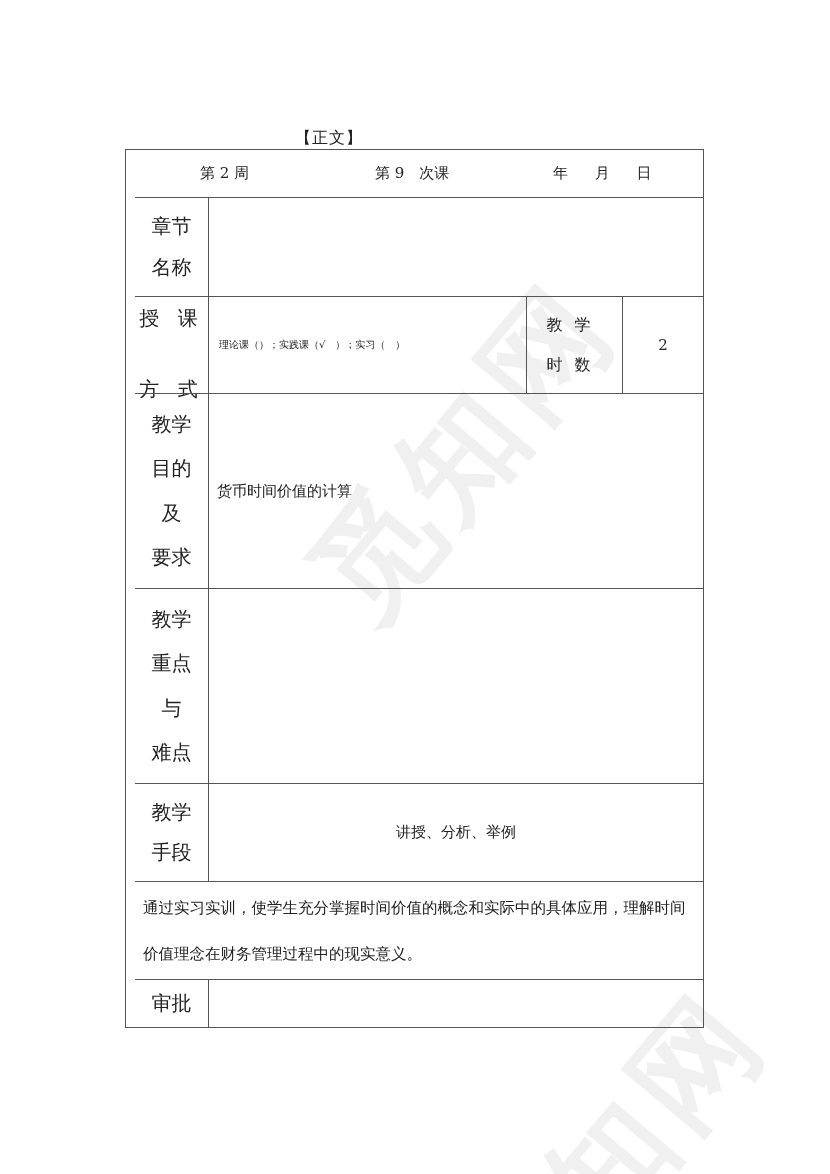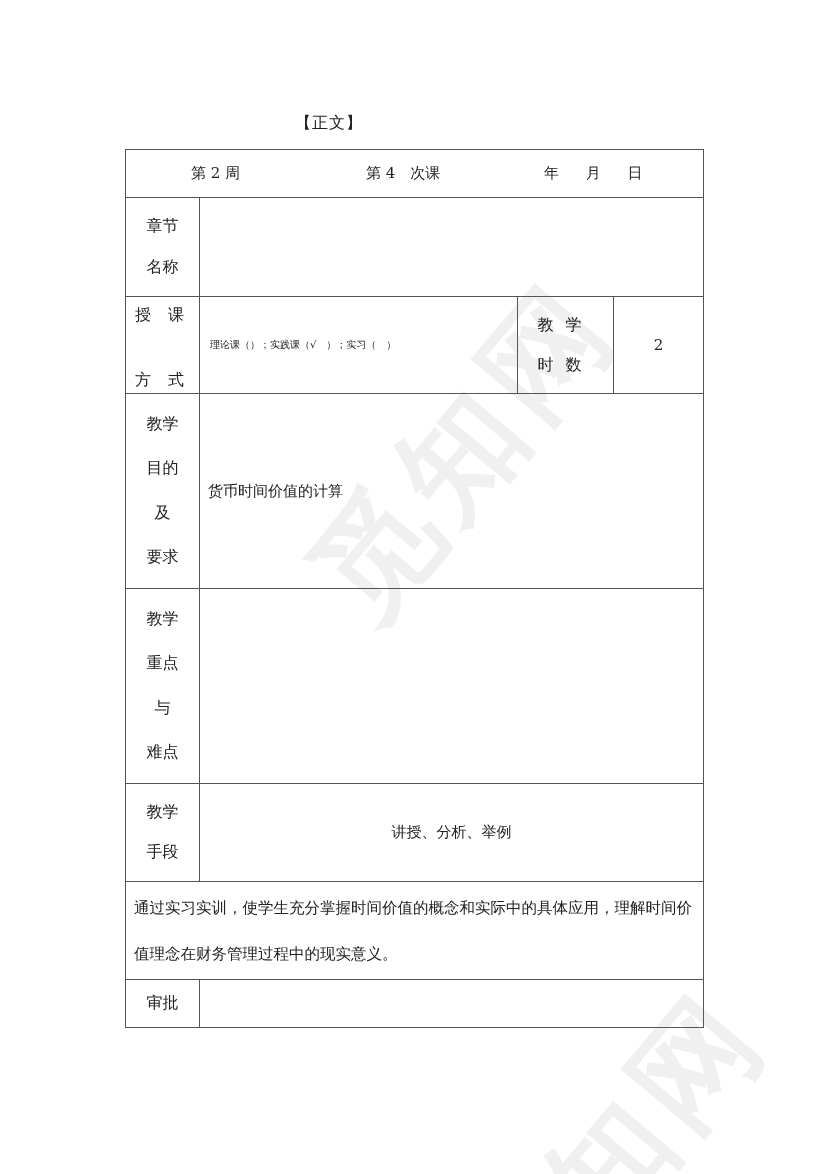--- a/index.html
+++ b/index.html
@@ -1,25 +1,25 @@
 <!DOCTYPE html>
 <html><head>
 <meta charset="utf-8">
 <style>
   html, body { margin:0; padding:0; background:#ffffff; }
   body { width:830px; height:1174px; position:relative; overflow:hidden;
          font-family:"DejaVu Serif", "Liberation Serif", serif; color:#222; }
-  .page-heading { position:absolute; top:113px; left:0; width:658px; text-align:center;
+  .page-heading { position:absolute; top:128px; left:0; width:658px; text-align:center;
                   font-size:16px; letter-spacing:1px; }
-  .sheet { position:absolute; left:125px; top:149px; width:579px; border:1.5px solid #555; box-sizing:border-box; }
+  .sheet { position:absolute; left:125px; top:149px; width:579px; border:1.5px solid #555; box-sizing:border-box;padding-left:9px; }
   .row { position:relative; border-top:1.5px solid #555; box-sizing:border-box; display:flex; }
   .row:first-child { border-top:none; }
   .label { width:74px; flex:0 0 74px; border-right:1.5px solid #555; box-sizing:border-box;
            display:flex; flex-direction:column; justify-content:space-around; align-items:center;
-           font-size:16px; padding:8px 0; }
+           font-size:20px; padding:8px 0; }
   .label span { display:block; text-align:center; }
   .content { flex:1; display:flex; align-items:center; font-size:15px; padding:0 8px; box-sizing:border-box; }
   .header-row { height:47px; display:flex; align-items:center; font-size:15px; }
   .hdr-week { position:absolute; left:65px; top:14px; }
   .hdr-session { position:absolute; left:240px; top:14px; }
   .hdr-date { position:absolute; left:418px; top:14px; word-spacing:22px; }
   .title-text { width:100%; text-align:center; font-weight:bold; font-size:15px; }
   .mode-cell { flex:0 0 318px; border-right:1.5px solid #555; box-sizing:border-box; padding-left:10px;
                display:flex; align-items:center; font-size:10px; }
   .hours-label { flex:0 0 96px; border-right:1.5px solid #555; box-sizing:border-box;
@@ -35,21 +35,21 @@
 
 <div class="watermark" style="left:270px; top:370px;">觅知网</div>
 <div class="watermark" style="left:420px; top:1080px;">觅知网</div>
 
 <div class="page-heading">【正文】</div>
 
 <div class="sheet">
 
   <div class="row header-row">
     <span class="hdr-week">第 2 周</span>
-    <span class="hdr-session">第 4　次课</span>
+    <span class="hdr-session">第 9　次课</span>
     <span class="hdr-date">年 月 日</span>
   </div>
 
   <div class="row" style="height:99px;">
     <div class="label">
       <span>章节</span>
       <span>名称</span>
     </div>
   </div>
 

